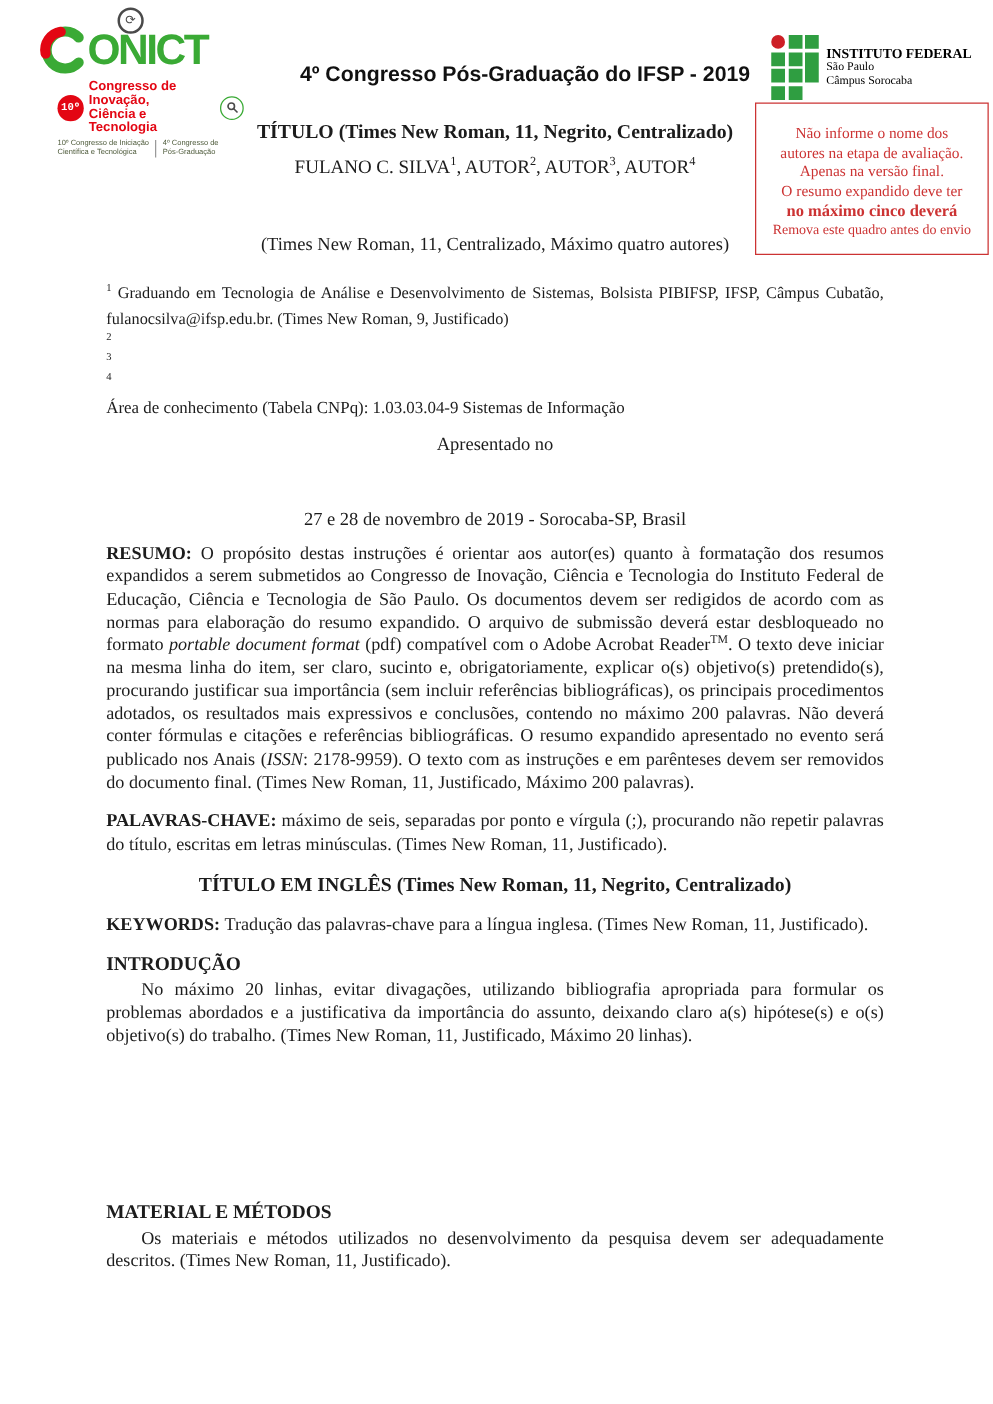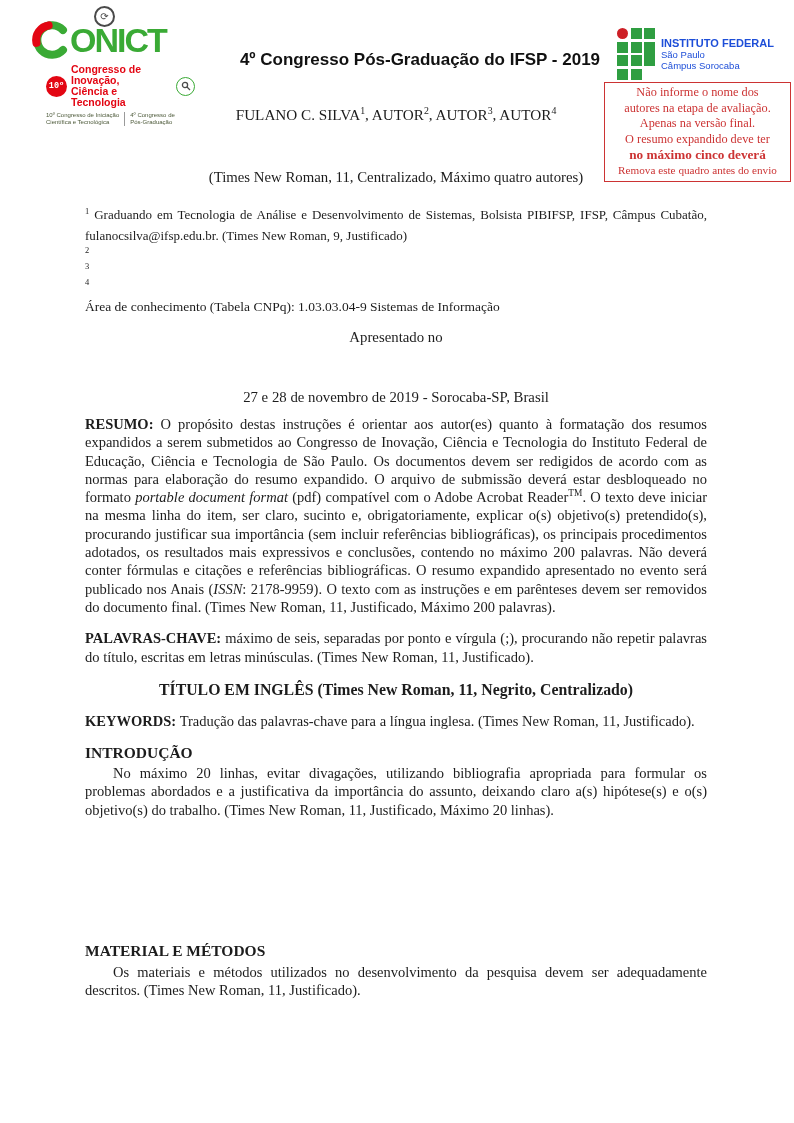--- a/index.html
+++ b/index.html
@@ -36,28 +36,28 @@
   .congress-title{position:absolute;left:230px;top:50px;width:380px;text-align:center;
                   font-family:"Liberation Sans",sans-serif;font-weight:bold;font-size:17px;color:#111;}
 
   
   .ifsp{position:absolute;left:617px;top:28px;display:flex;align-items:center;gap:6px;}
   .if-grid{display:grid;grid-template-columns:repeat(3,11px);grid-auto-rows:11px;gap:2.5px;}
   .if-sq{background:var(--ifgreen);}
   .if-dot{background:var(--ifred);border-radius:50%;}
   .if-tall{background:var(--ifgreen);grid-column:3;grid-row:2/4;}
   .if-empty{background:transparent;}
-  .if-text{font-family:Liberation Sans, sans-serif;color:#1d4ed8;}
+  .if-text{font-family:Liberation Serif, serif;color:#000000;}
   .if-name{font-weight:bold;font-size:11px;line-height:12px;}
   .if-sub{font-size:9.5px;line-height:11px;}
 
   
-  .warning-box{position:absolute;left:604px;top:82px;width:187px;height:100px;box-sizing:border-box;
+  .warning-box{position:absolute;left:604px;top:82px;width:187px;height:122px;box-sizing:border-box;
                border:1.5px solid var(--wred);color:var(--wred);text-align:center;
-               font-size:12.3px;line-height:15.5px;padding-top:2px;}
+               font-size:12.3px;line-height:15.5px;padding-top:16px;}
   [data-name="wb-line-4"]{margin-top:6px;}
   [data-name="wb-line-5"]{font-size:13.2px;}
   [data-name="wb-line-6"]{margin-top:5px;font-size:11.2px;}
 
   
   .content{position:absolute;left:85px;top:96px;width:622px;font-size:14.5px;line-height:18.3px;}
   .blk{margin:0;}
   .bold{font-weight:bold;}
   .italic{font-style:italic;}
   sup{font-size:0.65em;line-height:0;}
@@ -148,20 +148,21 @@
         <div class="blk wb" data-name="wb-line-1"><span data-name="text-segment">Não informe o nome dos</span></div>
         <div class="blk wb" data-name="wb-line-2"><span data-name="text-segment">autores na etapa de avaliação.</span></div>
         <div class="blk wb" data-name="wb-line-3"><span data-name="text-segment">Apenas na versão final.</span></div>
         <div class="blk wb" data-name="wb-line-4"><span data-name="text-segment">O resumo expandido deve ter</span></div>
         <div class="blk wb" data-name="wb-line-5"><span class="bold" data-name="text-segment">no máximo cinco deverá</span></div>
         <div class="blk wb" data-name="wb-line-6"><span data-name="text-segment">Remova este quadro antes do envio</span></div>
       </div>
   </div>
 
   <div class="content" data-name="document-content">
+      <div class="blk ctitle" data-name="paper-title"><span class="bold" data-name="text-segment">TÍTULO (Times New Roman, 11, Negrito, Centralizado)</span></div>
       <div class="blk center authors" data-name="authors-line"><span data-name="text-segment">FULANO C. SILVA</span><sup data-name="text-segment">1</sup><span data-name="text-segment">, AUTOR</span><sup data-name="text-segment">2</sup><span data-name="text-segment">, AUTOR</span><sup data-name="text-segment">3</sup><span data-name="text-segment">, AUTOR</span><sup data-name="text-segment">4</sup></div>
       <div class="blk center" data-name="authors-note"><span data-name="text-segment">(Times New Roman, 11, Centralizado, Máximo quatro autores)</span></div>
       <div class="blk footnote" data-name="footnote-1"><sup data-name="text-segment">1</sup><span data-name="text-segment"> Graduando em Tecnologia de Análise e Desenvolvimento de Sistemas, Bolsista PIBIFSP, IFSP, Câmpus Cubatão, fulanocsilva@ifsp.edu.br. (Times New Roman, 9, Justificado)</span></div>
       <div class="blk fnnum" data-name="footnote-2"><sup data-name="text-segment">2</sup></div>
       <div class="blk fnnum" data-name="footnote-3"><sup data-name="text-segment">3</sup></div>
       <div class="blk fnnum" data-name="footnote-4"><sup data-name="text-segment">4</sup></div>
       <div class="blk fnarea" data-name="knowledge-area"><span data-name="text-segment">Área de conhecimento (Tabela CNPq): 1.03.03.04-9 Sistemas de Informação</span></div>
       <div class="blk center" data-name="presented-line-1"><span data-name="text-segment">Apresentado no</span></div>
       <div class="blk center" data-name="presented-line-3"><span data-name="text-segment">27 e 28 de novembro de 2019 - Sorocaba-SP, Brasil</span></div>
       <div class="blk para" data-name="resumo-paragraph"><span class="bold" data-name="text-segment">RESUMO: </span><span data-name="text-segment">O propósito destas instruções é orientar aos autor(es) quanto à formatação dos resumos expandidos a serem submetidos ao Congresso de Inovação, Ciência e Tecnologia do Instituto Federal de Educação, Ciência e Tecnologia de São Paulo. Os documentos devem ser redigidos de acordo com as normas para elaboração do resumo expandido. O arquivo de submissão deverá estar desbloqueado no formato </span><span class="italic" data-name="text-segment">portable document format</span><span data-name="text-segment"> (pdf) compatível com o Adobe Acrobat Reader</span><sup data-name="text-segment">TM</sup><span data-name="text-segment">. O texto deve iniciar na mesma linha do item, ser claro, sucinto e, obrigatoriamente, explicar o(s) objetivo(s) pretendido(s), procurando justificar sua importância (sem incluir referências bibliográficas), os principais procedimentos adotados, os resultados mais expressivos e conclusões, contendo no máximo 200 palavras. Não deverá conter fórmulas e citações e referências bibliográficas. O resumo expandido apresentado no evento será publicado nos Anais (</span><span class="italic" data-name="text-segment">ISSN</span><span data-name="text-segment">: 2178-9959). O texto com as instruções e em parênteses devem ser removidos do documento final. (Times New Roman, 11, Justificado, Máximo 200 palavras).</span></div>

